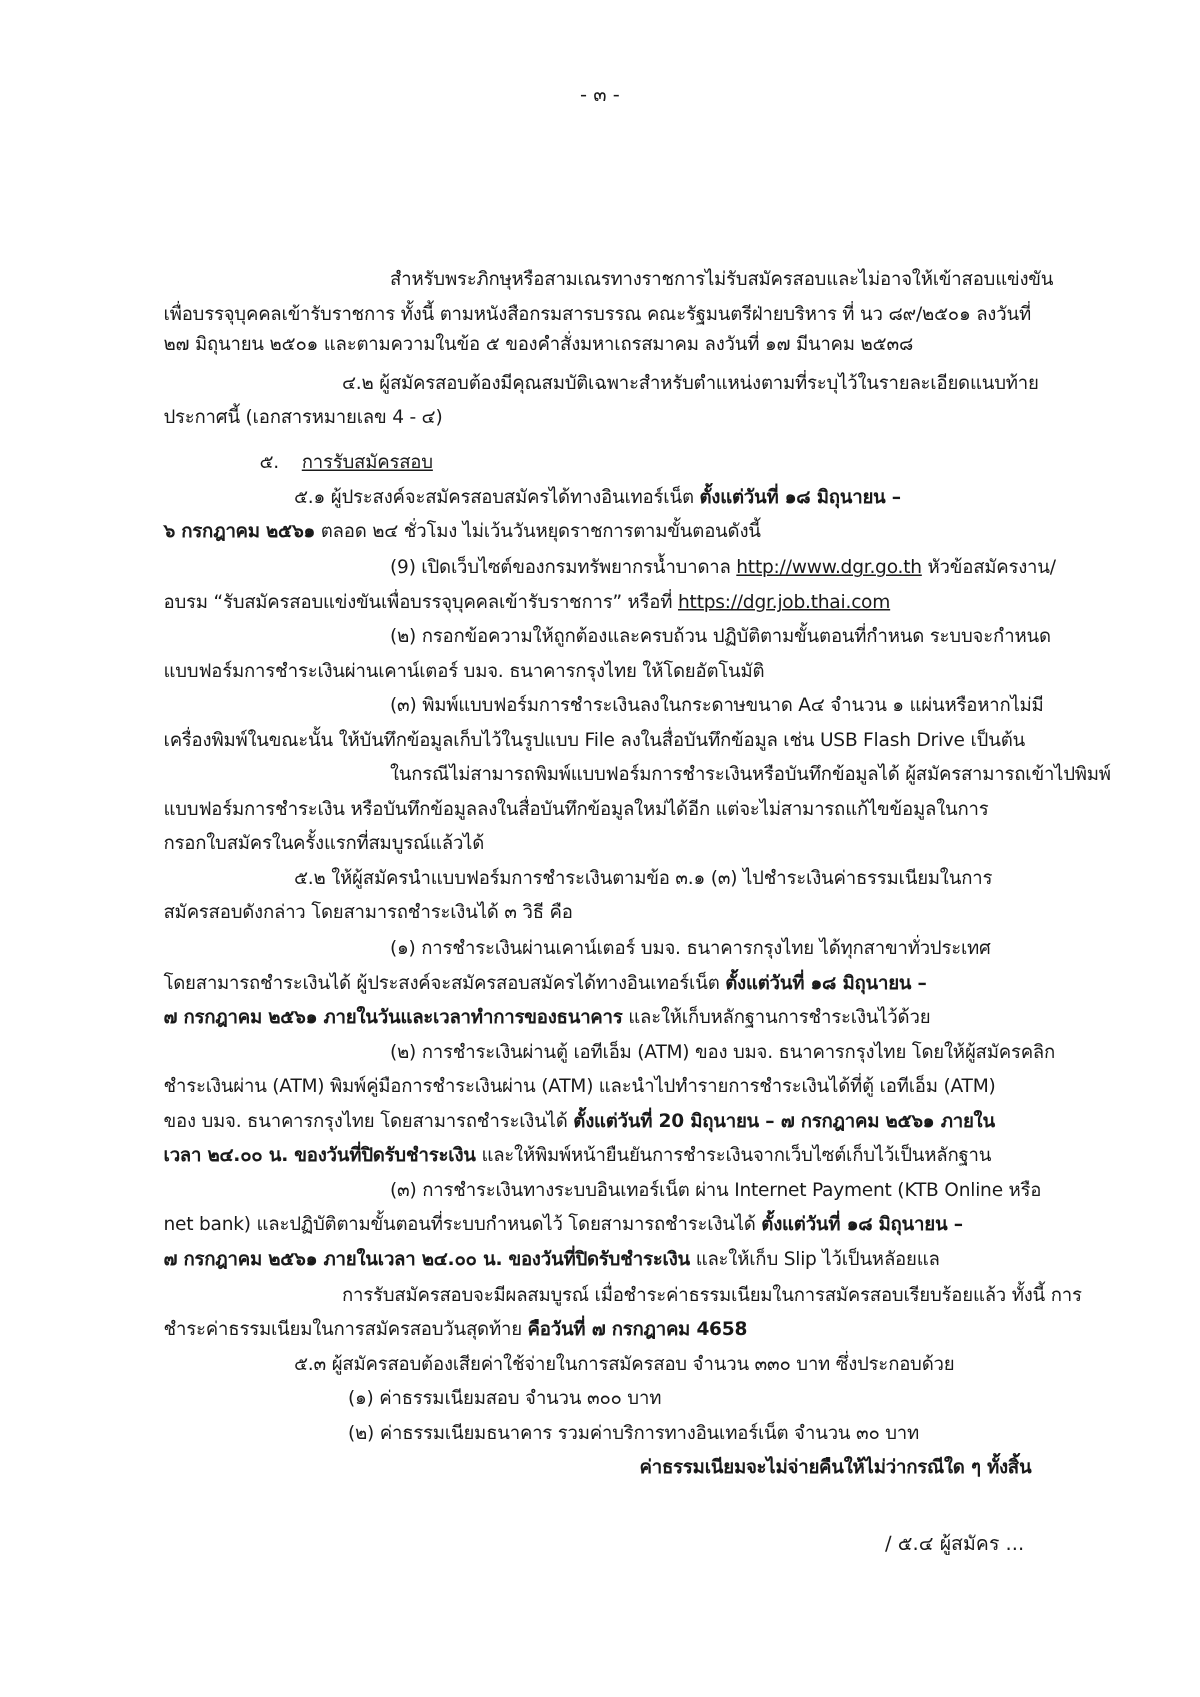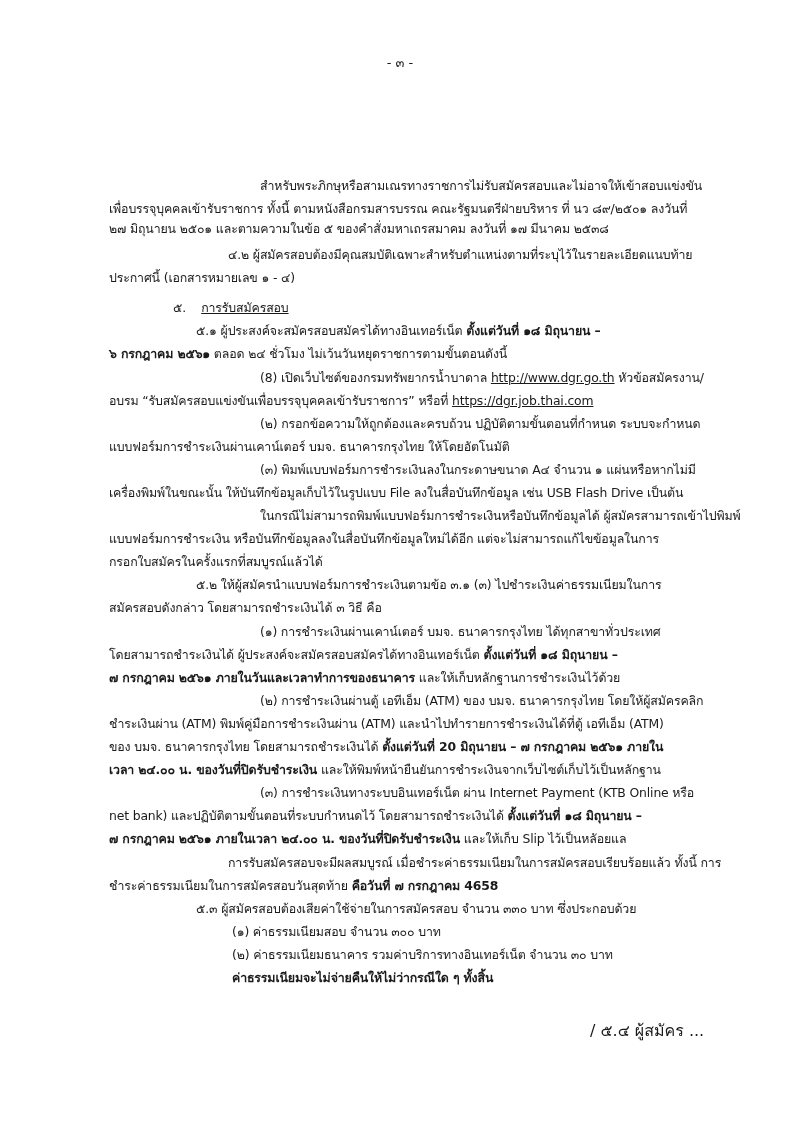--- a/index.html
+++ b/index.html
@@ -15,49 +15,49 @@
   .line {
     position: absolute; left: 109px; width: 650px;
     font-size: 12.4px; line-height: 16px; white-space: nowrap;
     letter-spacing: -0.15px;
   }
   .ind1 { left: 260px; }
   .ind2 { left: 228px; }
   .ind3 { left: 196px; }
   .ind4 { left: 173px; }
   .ind5 { left: 232px; }
-  .b { font-weight: bold; }
+  .b { font-weight: bold; text-align: center; }
   .u { text-decoration: underline; margin-top: 20px; }
   .footer-ref {
-    position: absolute; top: 1018px; left: 590px; font-size: 16px;
+    position: absolute; top: 1018px; left: 590px; font-size: 13px;
   }
 </style>
 </head>
 <body>
 
 <div class="page-num">- ๓ -</div>
 
 <div class="line ind1" style="top:178px">สำหรับพระภิกษุหรือสามเณรทางราชการไม่รับสมัครสอบและไม่อาจให้เข้าสอบแข่งขัน</div>
 <div class="line" style="top:201px">เพื่อบรรจุบุคคลเข้ารับราชการ ทั้งนี้ ตามหนังสือกรมสารบรรณ คณะรัฐมนตรีฝ่ายบริหาร ที่ นว ๘๙/๒๕๐๑ ลงวันที่</div>
 <div class="line" style="top:221px">๒๗ มิถุนายน ๒๕๐๑ และตามความในข้อ ๕ ของคำสั่งมหาเถรสมาคม ลงวันที่ ๑๗ มีนาคม ๒๕๓๘</div>
 <div class="line ind2" style="top:247px">๔.๒ ผู้สมัครสอบต้องมีคุณสมบัติเฉพาะสำหรับตำแหน่งตามที่ระบุไว้ในรายละเอียดแนบท้าย</div>
-<div class="line" style="top:270px">ประกาศนี้ (เอกสารหมายเลข ๑ - ๔)</div>
+<div class="line" style="top:270px">ประกาศนี้ (เอกสารหมายเลข 4 - ๔)</div>
 
 <div class="line ind4" style="top:300px">
   <span>๕.</span>&nbsp;&nbsp;&nbsp;&nbsp;<span class="u">การรับสมัครสอบ</span>
 </div>
 
 <div class="line ind3" style="top:323px">
   <span>๕.๑  ผู้ประสงค์จะสมัครสอบสมัครได้ทางอินเทอร์เน็ต </span><span class="b">ตั้งแต่วันที่ ๑๘ มิถุนายน –</span>
 </div>
 <div class="line" style="top:346px">
   <span class="b">๖ กรกฎาคม ๒๕๖๑</span><span> ตลอด ๒๔ ชั่วโมง ไม่เว้นวันหยุดราชการตามขั้นตอนดังนี้</span>
 </div>
 <div class="line ind1" style="top:370px">
-  <span>(8) เปิดเว็บไซต์ของกรมทรัพยากรน้ำบาดาล </span><span class="u">http://www.dgr.go.th</span><span> หัวข้อสมัครงาน/</span>
+  <span>(9) เปิดเว็บไซต์ของกรมทรัพยากรน้ำบาดาล </span><span class="u">http://www.dgr.go.th</span><span> หัวข้อสมัครงาน/</span>
 </div>
 <div class="line" style="top:393px">
   <span>อบรม “รับสมัครสอบแข่งขันเพื่อบรรจุบุคคลเข้ารับราชการ” หรือที่ </span><span class="u">https://dgr.job.thai.com</span>
 </div>
 <div class="line ind1" style="top:416px">(๒) กรอกข้อความให้ถูกต้องและครบถ้วน ปฏิบัติตามขั้นตอนที่กำหนด ระบบจะกำหนด</div>
 <div class="line" style="top:439px">แบบฟอร์มการชำระเงินผ่านเคาน์เตอร์ บมจ. ธนาคารกรุงไทย ให้โดยอัตโนมัติ</div>
 <div class="line ind1" style="top:462px">(๓) พิมพ์แบบฟอร์มการชำระเงินลงในกระดาษขนาด A๔ จำนวน ๑ แผ่นหรือหากไม่มี</div>
 <div class="line" style="top:485px">เครื่องพิมพ์ในขณะนั้น ให้บันทึกข้อมูลเก็บไว้ในรูปแบบ File ลงในสื่อบันทึกข้อมูล เช่น USB Flash Drive เป็นต้น</div>
 <div class="line ind1" style="top:508px">ในกรณีไม่สามารถพิมพ์แบบฟอร์มการชำระเงินหรือบันทึกข้อมูลได้ ผู้สมัครสามารถเข้าไปพิมพ์</div>
 <div class="line" style="top:531px">แบบฟอร์มการชำระเงิน หรือบันทึกข้อมูลลงในสื่อบันทึกข้อมูลใหม่ได้อีก แต่จะไม่สามารถแก้ไขข้อมูลในการ</div>

